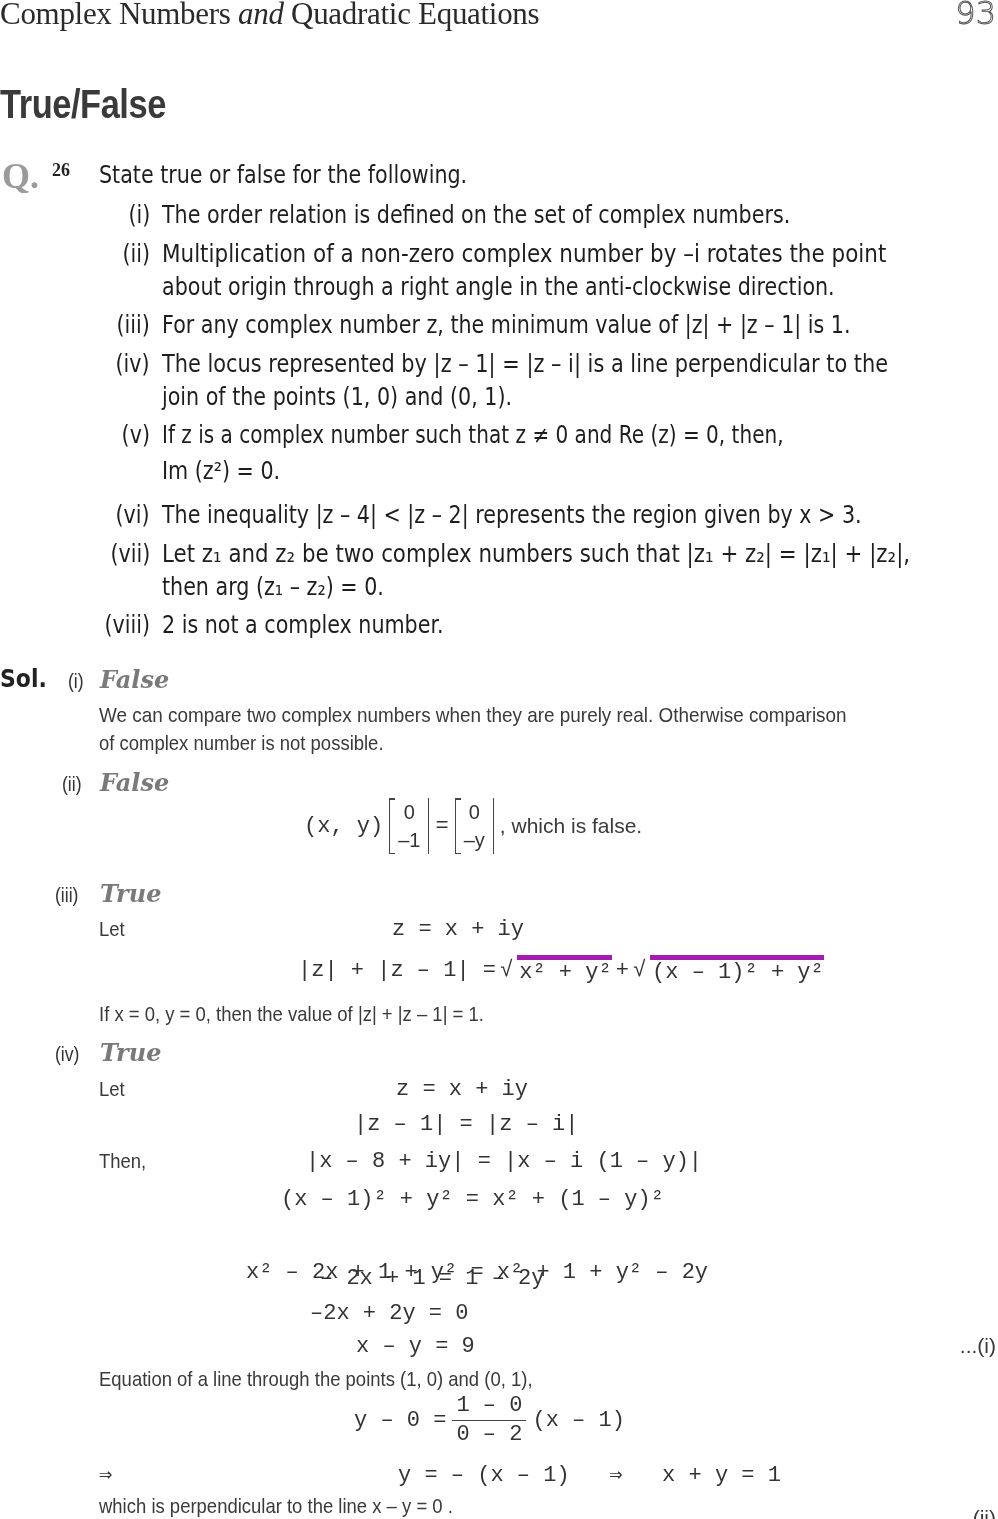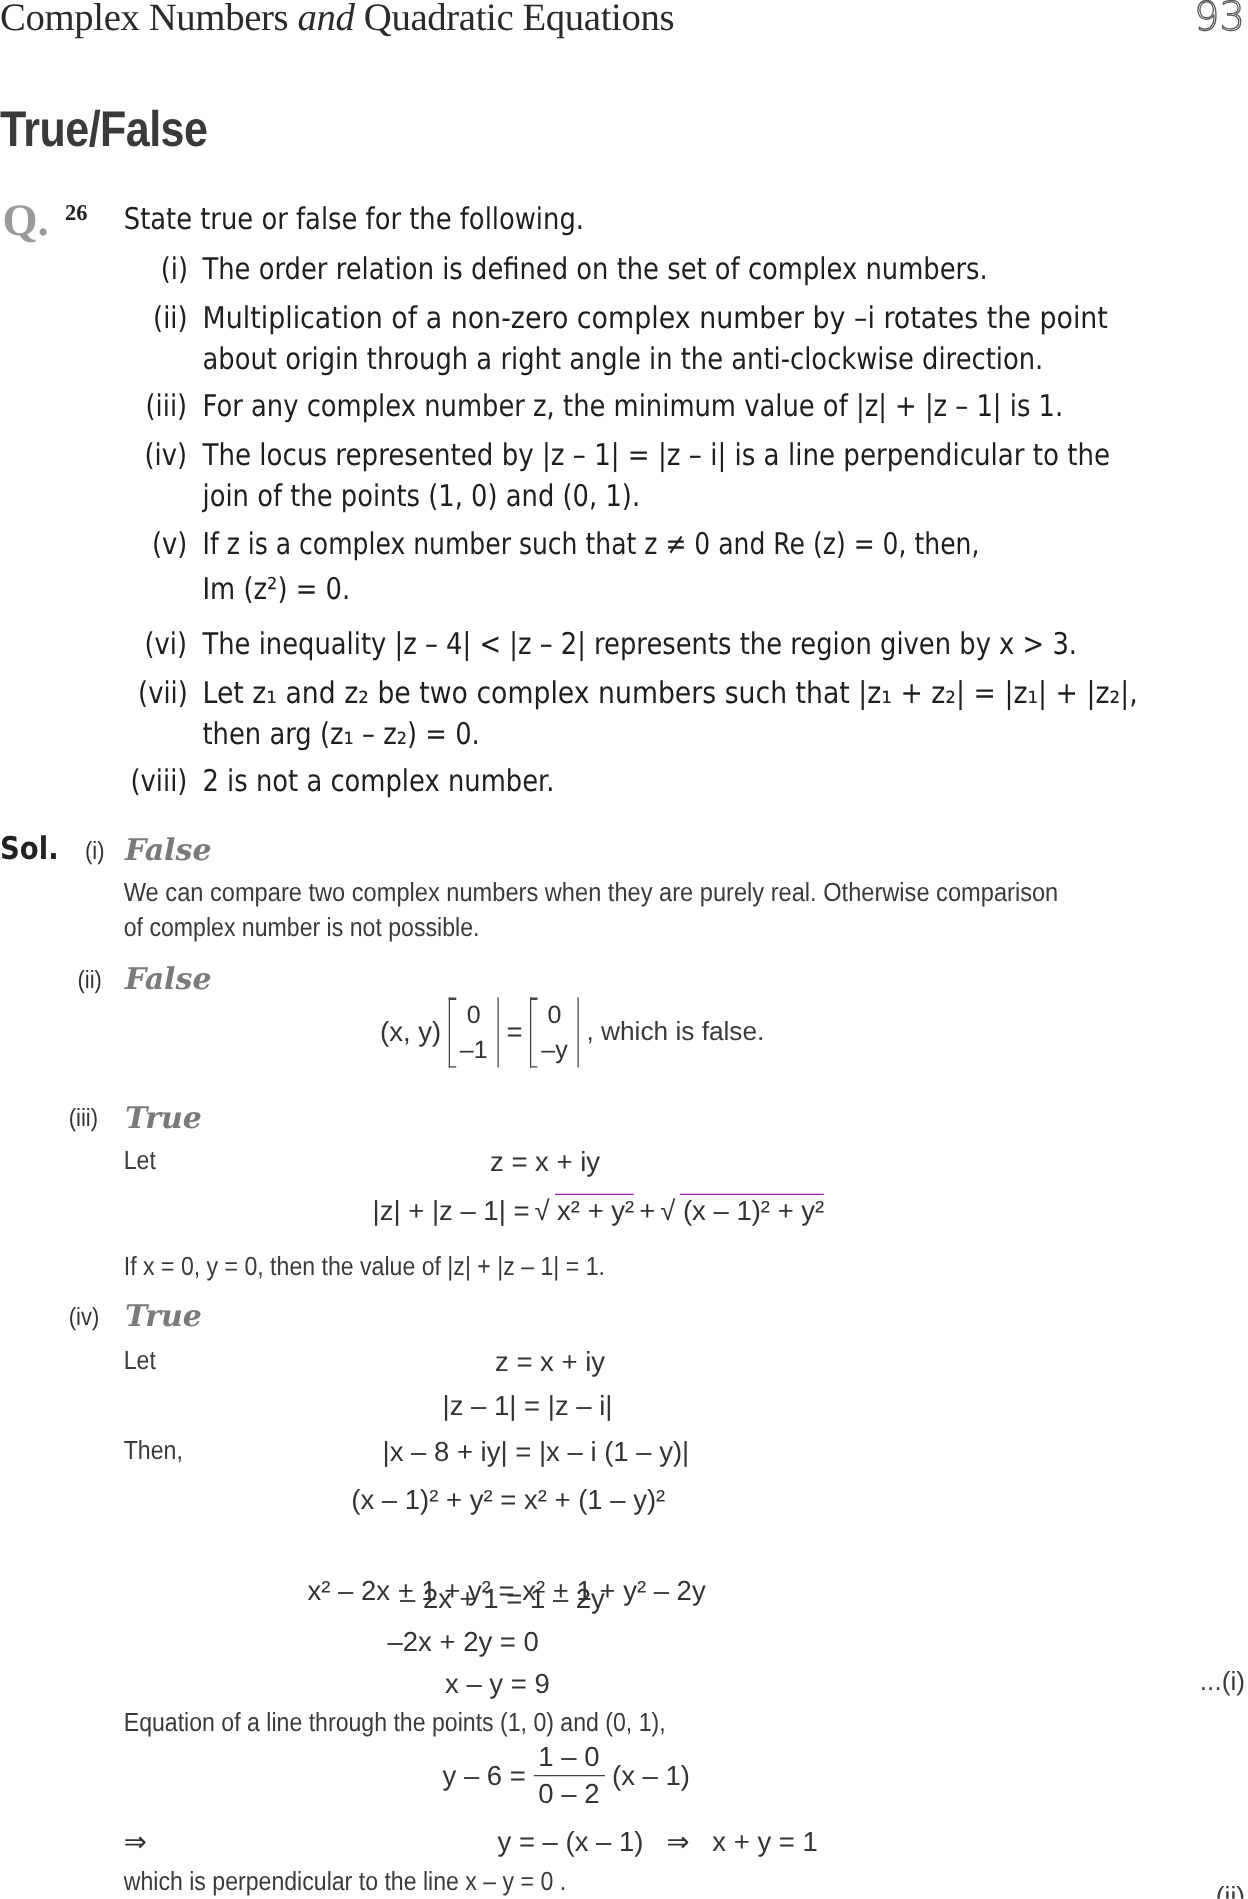--- a/index.html
+++ b/index.html
@@ -50,31 +50,31 @@
   }
   .verdict {
     font-family: "DejaVu Serif", serif; font-style: italic; font-weight: bold;
     font-size: 24px; color: #7a7a7a;
   }
   .stext {
     font-family: "Liberation Sans", sans-serif; font-size: 21px; color: #3a3a3a;
     transform: scaleX(0.88); transform-origin: left center;
   }
   .math {
-    font-family: Liberation Sans, sans-serif; font-size: 22px; color: #333;
+    font-family: Liberation Mono, monospace; font-size: 22px; color: #333;
   }
   .matrix { display: inline-flex; flex-direction: column; align-items: center; vertical-align: middle;
     border-left: 1.5px solid #444; border-right: 1.5px solid #444; padding: 0 8px; position: relative; }
   .matrix::before, .matrix::after { content: ""; position: absolute; left: -1px; width: 6px; height: 1.5px; background: #444; }
   .matrix::before { top: 0; } .matrix::after { bottom: 0; }
   .mrow { line-height: 28px; font-family: "Liberation Sans", sans-serif; font-size: 20px; color: #333; }
   .frac { display: inline-flex; flex-direction: column; align-items: center; vertical-align: middle; text-align: center; }
   .frac .num { border-bottom: 1px solid #444; padding: 0 4px; line-height: 28px; }
   .frac .den { padding: 0 4px; line-height: 28px; }
-  .sqrt { border-top: 1px solid #a21caf; padding-left: 2px; }
+  .sqrt { border-top: 5px solid #a21caf; padding-left: 2px; }
 </style>
 </head>
 <body>
 
 <div class="abs hdr-title">
   <span>Complex Numbers</span>
   <span class="it">and</span>
   <span>Quadratic Equations</span>
 </div>
 <div class="abs hdr-page">93</div>
@@ -158,21 +158,21 @@
 <div class="abs stext" style="left:99px; top:1149px;">Then,</div>
 <div class="abs math" style="left:306px; top:1149px;">|x – 8 + iy| = |x – i (1 – y)|</div>
 <div class="abs math" style="left:281px; top:1187px;">(x – 1)² + y² = x² + (1 – y)²</div>
 <div class="abs math" style="left:246px; top:1227px;margin-top:33px;">x² – 2x + 1 + y² = x² + 1 + y² – 2y</div>
 <div class="abs math" style="left:320px; top:1266px;">– 2x + 1 = 1 – 2y</div>
 <div class="abs math" style="left:310px; top:1301px;">–2x + 2y = 0</div>
 <div class="abs math" style="left:356px; top:1334px;">x – y = 9</div>
 <div class="abs stext" style="right:2px; top:1334px; transform:none;">...(i)</div>
 <div class="abs stext" style="left:99px; top:1367px;">Equation of a line through the points (1, 0) and (0, 1),</div>
 <div class="abs math" style="left:354px; top:1392px; display:flex; align-items:center; gap:6px;">
-  <span>y – 6 =</span>
+  <span>y – 0 =</span>
   <span class="frac">
     <span class="num">1 – 0</span>
     <span class="den">0 – 2</span>
   </span>
   <span>(x – 1)</span>
 </div>
 <div class="abs math" style="left:99px; top:1461px;">⇒</div>
 <div class="abs math" style="left:398px; top:1461px; white-space:pre;">y = – (x – 1)   ⇒   x + y = 1</div>
 <div class="abs stext" style="right:2px; top:1461px; transform:none;margin-top:45px;">...(ii)</div>
 <div class="abs stext" style="left:99px; top:1494px;">which is perpendicular to the line x – y = 0 .</div>

